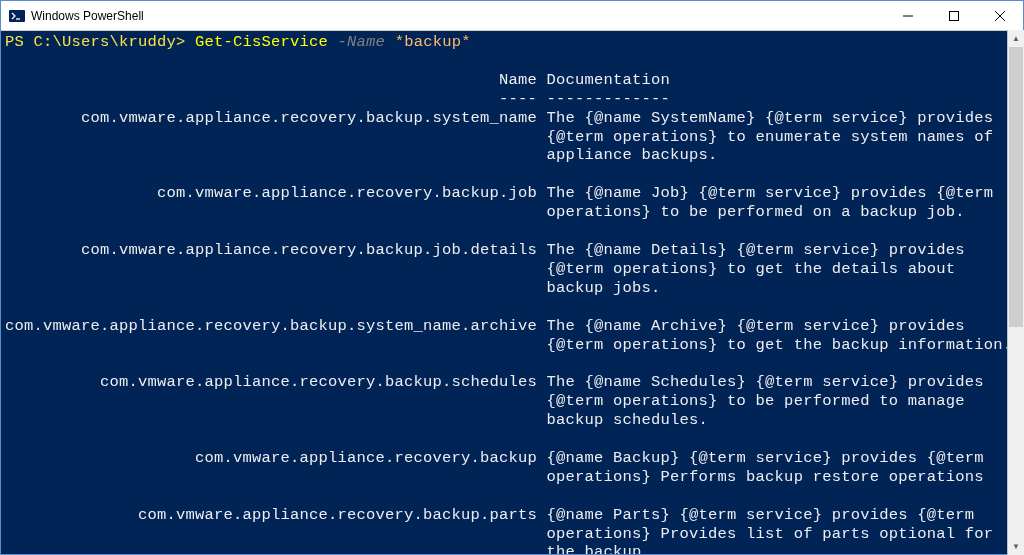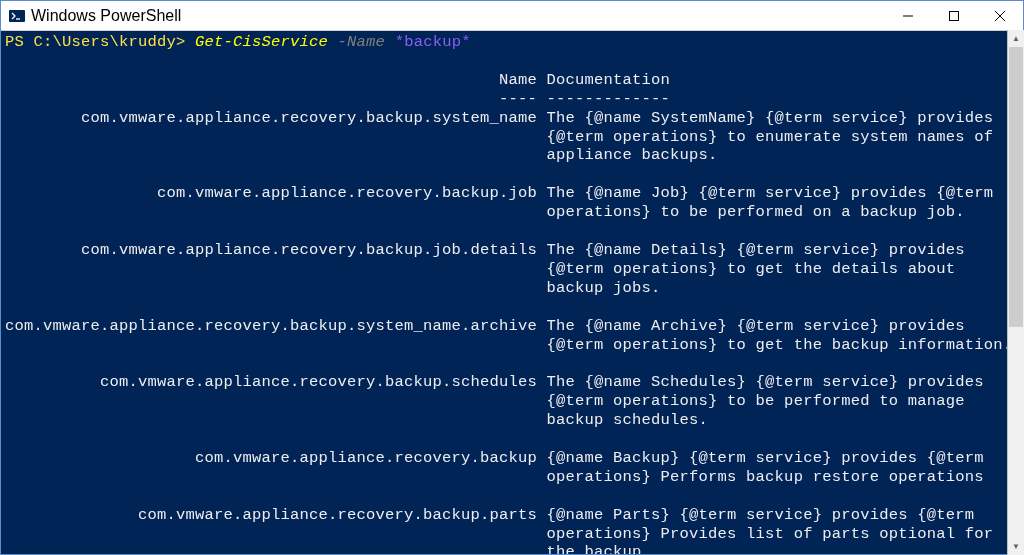--- a/index.html
+++ b/index.html
@@ -26,21 +26,21 @@
     }
     .titlebar-icon {
       width: 16px;
       height: 16px;
       margin-right: 6px;
       display: inline-flex;
       align-items: center;
       justify-content: center;
     }
     .titlebar-title {
-      font-size: 16px;
+      font-size: 12px;
       color: #000;
     }
     .window-controls {
       position: absolute;
       right: 0;
       top: 0;
       height: 100%;
       display: flex;
     }
     .window-control {
@@ -87,23 +87,23 @@
     }
     .scroll-thumb {
       position: absolute;
       top: 17px;
       left: 1px;
       right: 1px;
       height: 280px;
       background: #cdcdcd;
     }
     .prompt-prefix { color: #fde047; }
-    .cmdlet { color: #ffff00; font-style: italic; }
+    .cmdlet { color: #ffff00; }
     .param { color: #808080; font-style: italic; }
-    .arg { color: #8b5cf6; }
+    .arg { color: #fdba74; }
     pre {
       white-space: pre;
       font-family: inherit;
       margin-right: 17px;
     }
   </style>
 </head>
 <body>
 
 <div class="titlebar">

